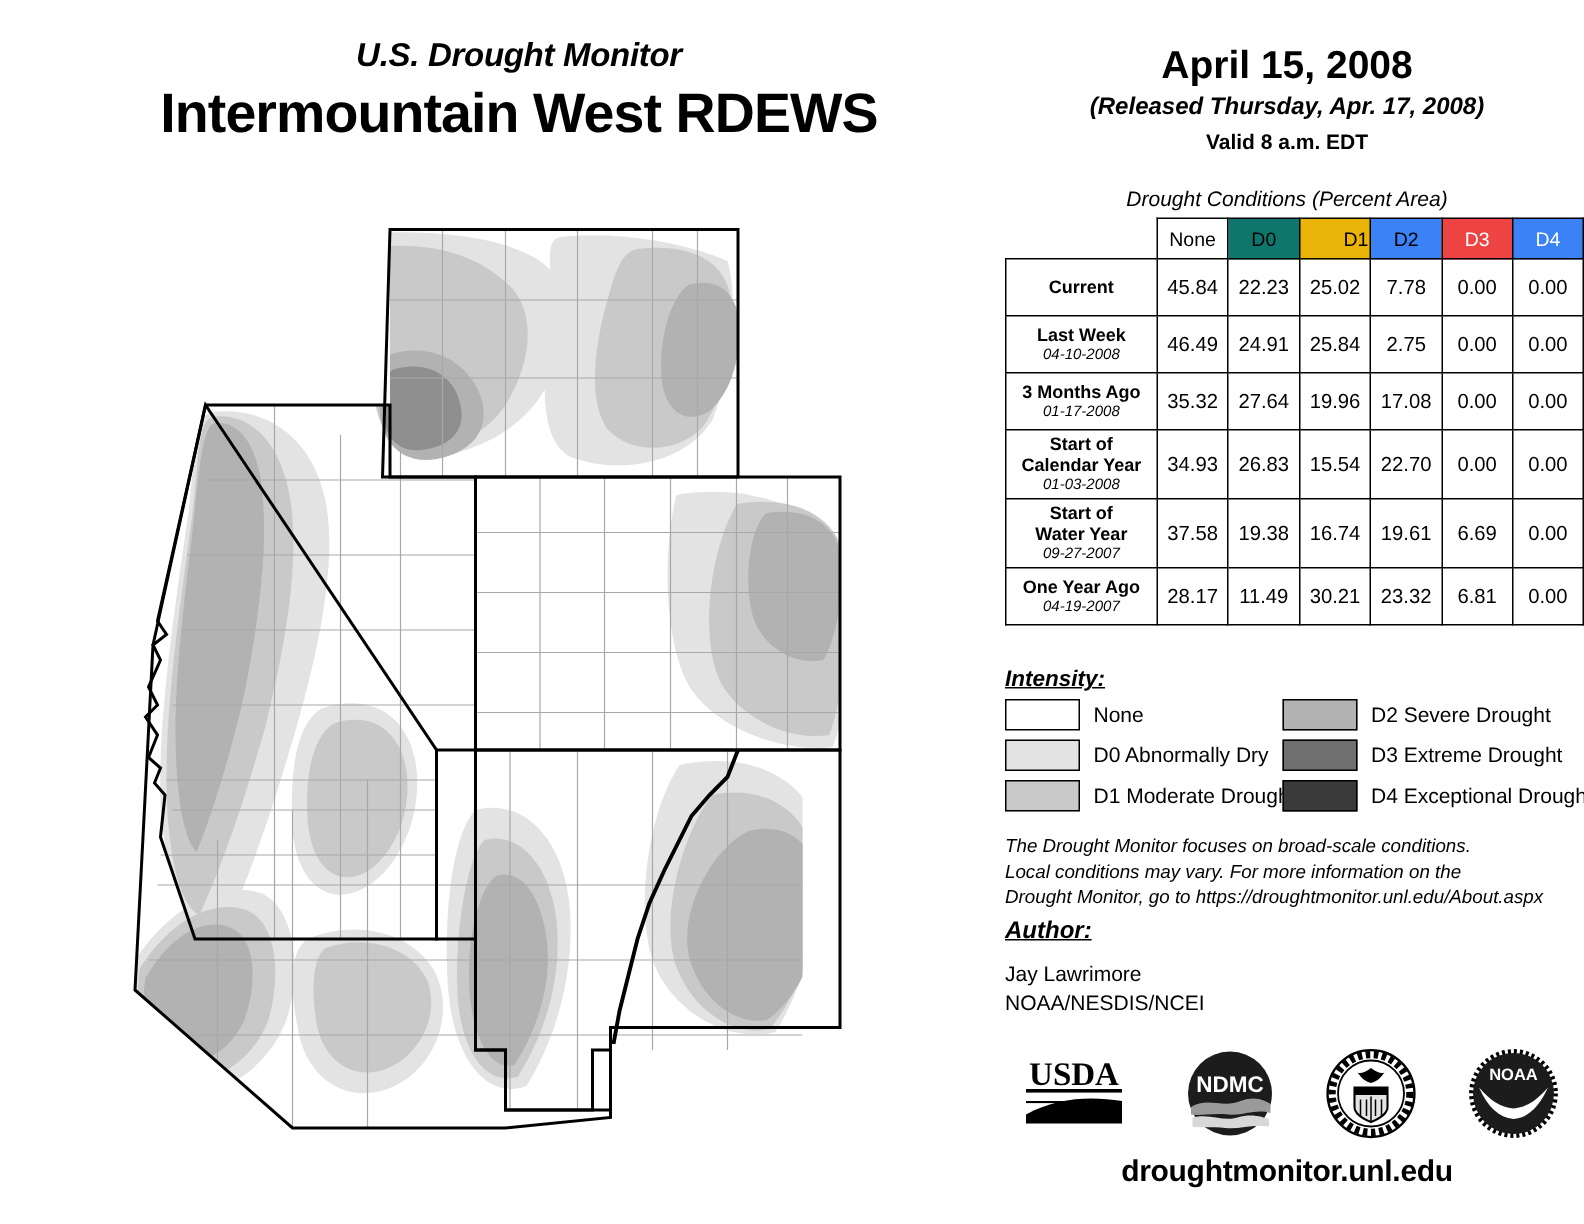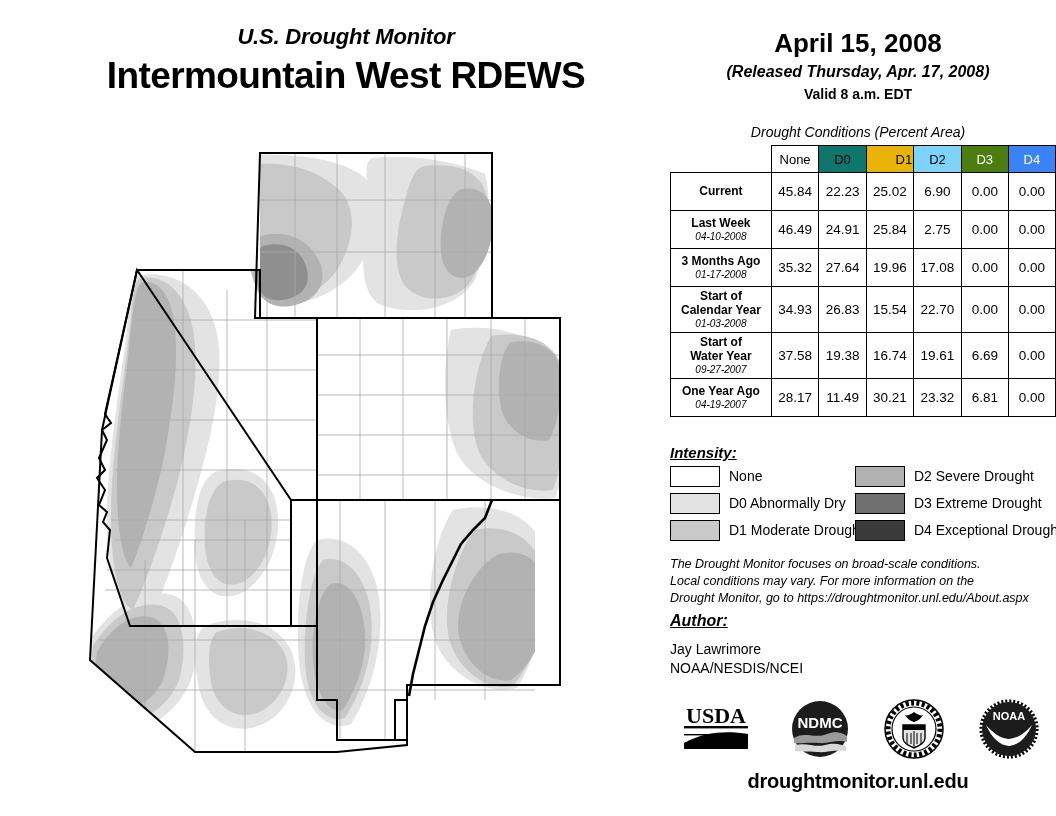--- a/index.html
+++ b/index.html
@@ -70,32 +70,32 @@
 </div>
 
 <div id="table-caption">Drought Conditions (Percent Area)</div>
 <table id="cond-table">
   <thead>
     <tr>
       <th class="spacer"></th>
     <th style="background: rgb(255, 255, 255); color: rgb(0, 0, 0);">None</th>
         <th style="background: #0f766e; color: rgb(0, 0, 0);">D0</th>
         <th style="background: #eab308; color: rgb(0, 0, 0); text-align: right;">D1</th>
-        <th style="background: #7dd3fc; color: rgb(0, 0, 0);">D2</th>
-        <th style="background: #4d7c0f; color: rgb(255, 255, 255);">D3</th>
+        <th style="background: #3b82f6; color: rgb(0, 0, 0);">D2</th>
+        <th style="background: #ef4444; color: rgb(255, 255, 255);">D3</th>
         <th style="background: #3b82f6; color: rgb(255, 255, 255);">D4</th>
       </tr>
   </thead>
   <tbody>
       <tr>
         <td class="rowlabel">Current</td>
         <td class="val">45.84</td>
         <td class="val">22.23</td>
         <td class="val">25.02</td>
-        <td class="val">6.90</td>
+        <td class="val">7.78</td>
         <td class="val">0.00</td>
         <td class="val">0.00</td>
       </tr>
       <tr>
         <td class="rowlabel">Last Week<span class="sub">04-10-2008</span></td>
         <td class="val">46.49</td>
         <td class="val">24.91</td>
         <td class="val">25.84</td>
         <td class="val">2.75</td>
         <td class="val">0.00</td>

